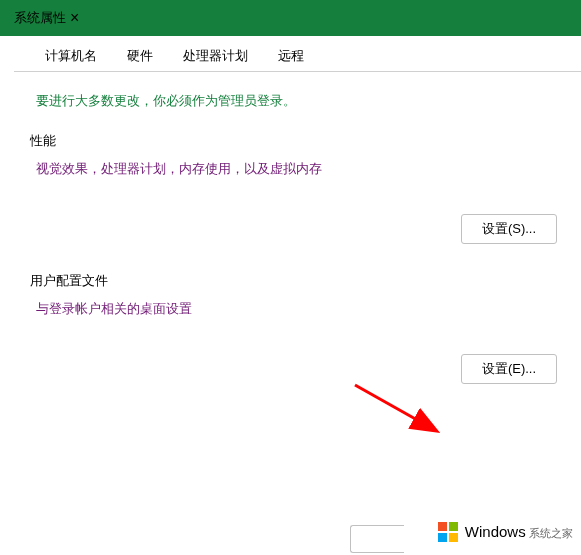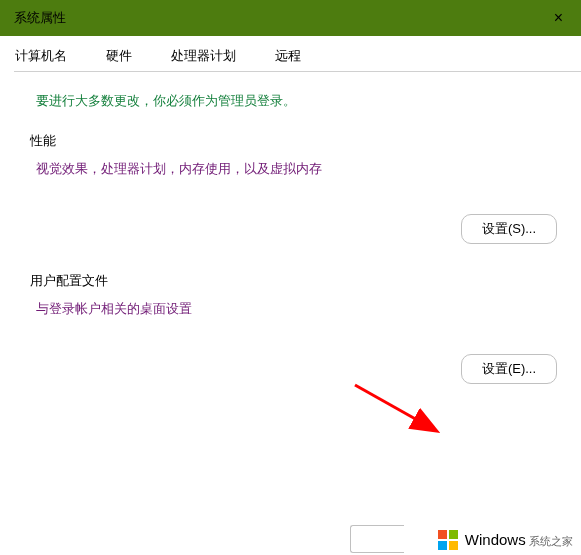--- a/index.html
+++ b/index.html
@@ -13,39 +13,37 @@
       font-family: "Microsoft YaHei", "Segoe UI", sans-serif;
       font-size: 13px;
       background: #ffffff;
       position: relative;
       overflow: hidden;
     }
     .titlebar {
       height: 36px;
       display: flex;
       align-items: center;
-      justify-content: space-between;
       padding: 12px 14px;
-      background: #4d7c0f;
+      background: #15803d;
     }
     .titlebar-title {
       font-size: 13px;
       color: #000;
     }
     .close-btn {
       font-size: 16px;
       color: #000;
       cursor: pointer;
       padding: 0 4px;
     }
     .tab-row {
       display: flex;
-      padding: 4px 14px 0 0;
+      padding: 4px 14px 0 30px;
       position: relative;
-      gap: 9px;
     }
     .tab-row::after {
       content: "";
       position: absolute;
       left: 14px;
       right: 0;
       bottom: 0;
       height: 1px;
       background: #d0d0d0;
     }
@@ -92,39 +90,39 @@
       display: flex;
       justify-content: flex-end;
     }
     .btn {
       min-width: 96px;
       padding: 5px 16px;
       font-size: 13px;
       color: #000;
       background: #ffffff;
       border: 1px solid #c0c0c0;
-      border-radius: 10px;
+      border-radius: 3px;
       cursor: pointer;
       text-align: center;
     }
     .btn.highlighted {
       border: 1px solid #0078d4;
       background: #e5f1fb;
     }
     .arrow-svg {
       position: absolute;
       left: 350px;
       top: 380px;
       pointer-events: none;
       z-index: 10;
     }
     .watermark {
       position: absolute;
       right: 0;
-      bottom: 0;
+      bottom: 8px;
       background: #ffffff;
       display: flex;
       align-items: center;
       padding: 4px 8px;
       font-size: 12px;
       gap: 6px;
       border-top-left-radius: 3px;
     }
     .win-logo {
       display: inline-flex;

